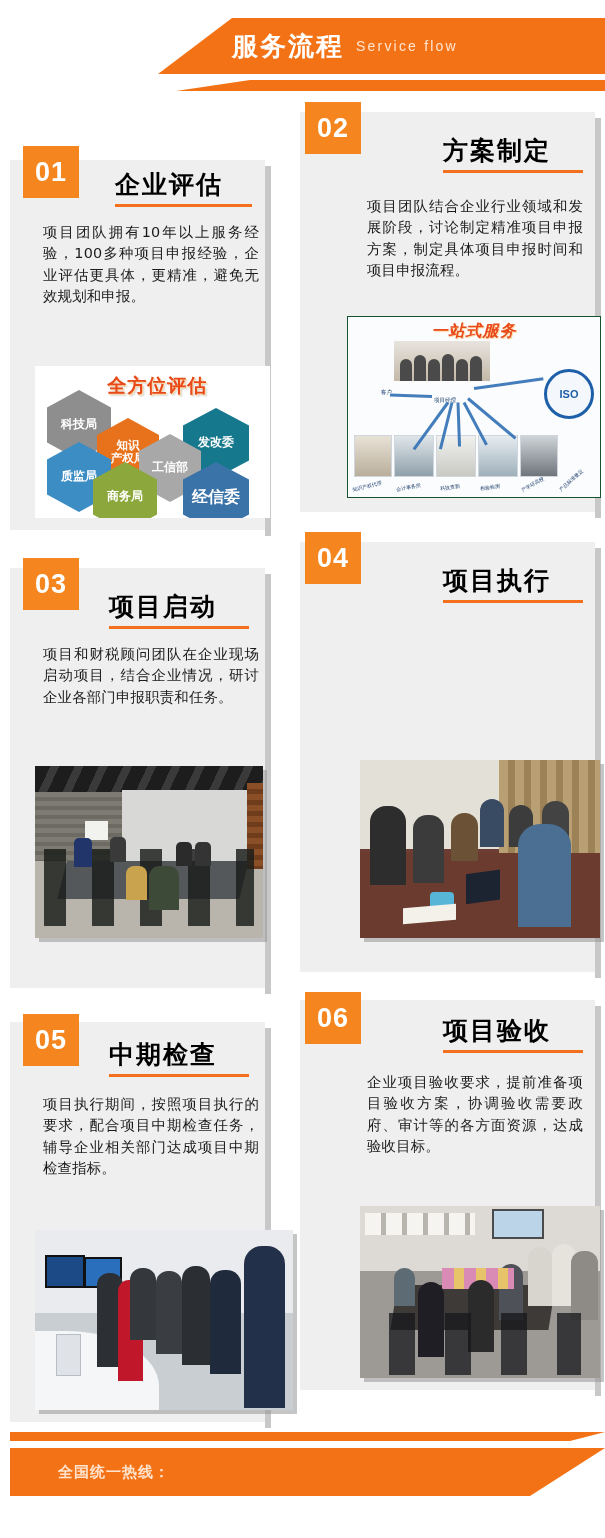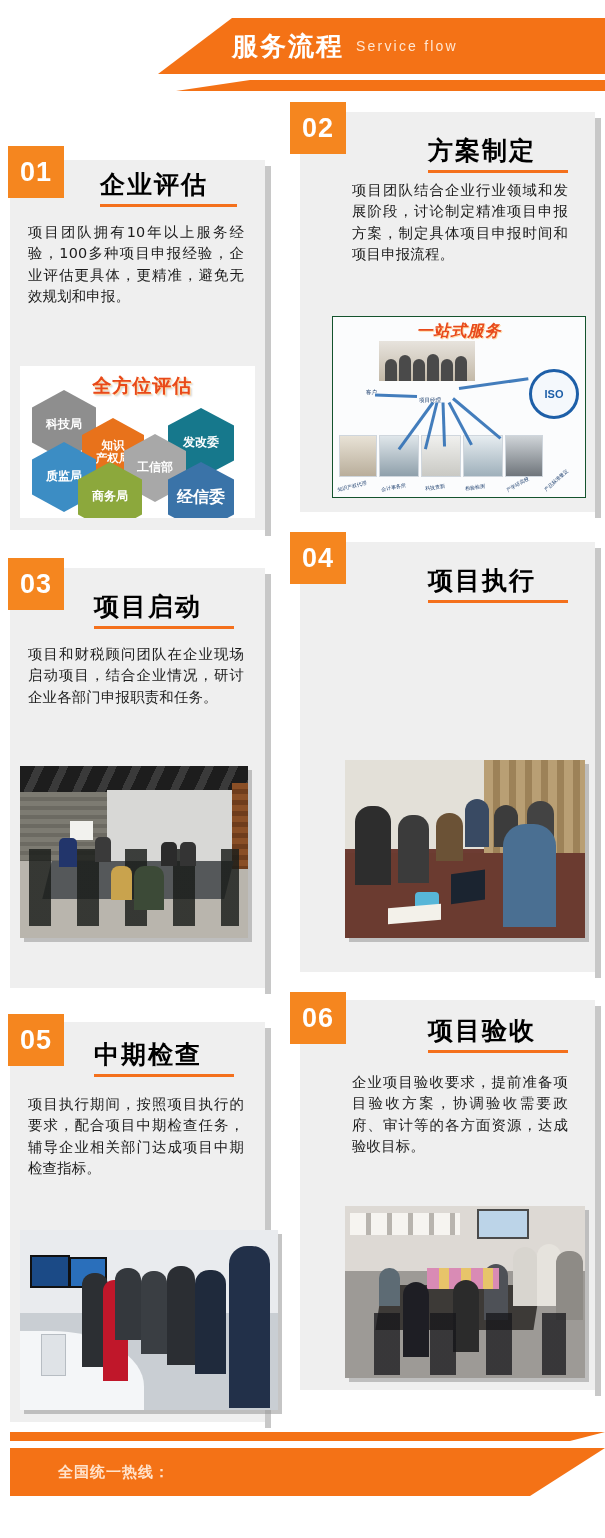--- a/index.html
+++ b/index.html
@@ -27,21 +27,21 @@
   .hdr-cn{
     color:#ffffff;font-size:26px;font-weight:bold;letter-spacing:2px;
     font-family:"DejaVu Sans","Liberation Sans",sans-serif;
   }
   .hdr-en{
     color:#FFE6D2;font-size:14px;letter-spacing:2.2px;margin-left:12px;
     font-family:"Liberation Sans",sans-serif;
   }
 
   
-  .card{position:absolute;background:#EFEFEF;box-sizing:border-box;}
+  .card{position:absolute;background:#EFEFEF;box-sizing:border-box;padding-left:15px;}
   .card::after{
     content:"";position:absolute;right:-6px;top:6px;width:6px;bottom:-6px;
     background:#C8C8C8;
   }
   .card-inner{position:relative;z-index:3;height:100%;}
   .badge{
     position:absolute;width:56px;height:52px;background:#F5861F;
     color:#fff;font-size:27px;font-weight:bold;
     display:flex;align-items:center;justify-content:center;
     z-index:8;font-family:"Liberation Sans",sans-serif;letter-spacing:1px;
@@ -220,21 +220,21 @@
       <div class="hex" style="left:148px;top:96px;width:66px;height:70px;background:#3A73A8;font-size:16px;">经信委</div>
     </div>
   </div>
 </div>
 
 <div class="card" style="left:300px;top:112px;width:295px;height:400px;">
   <div class="card-inner">
     <div class="badge" style="left:-10px;top:-10px;">02</div>
     <div class="card-title" style="left:128px;top:22px;">方案制定</div>
     <div class="title-rule" style="left:128px;top:58px;width:140px;"></div>
-    <div class="card-body" style="left:52px;top:68px;width:216px;">项目团队结合企业行业领域和发展阶段，讨论制定精准项目申报方案，制定具体项目申报时间和项目申报流程。</div>
+    <div class="card-body" style="left:52px;top:84px;width:216px;">项目团队结合企业行业领域和发展阶段，讨论制定精准项目申报方案，制定具体项目申报时间和项目申报流程。</div>
 
     <div class="onestop" style="left:32px;top:204px;width:252px;height:180px;">
       <div class="os-title">一站式服务</div>
       <div class="os-hero">
         <i style="left:6px;"></i>
           <i style="left:20px;height:26px;"></i>
           <i style="left:34px;"></i>
         <i style="left:48px;height:27px;"></i>
           <i style="left:62px;"></i>
           <i style="left:76px;height:25px;"></i>

